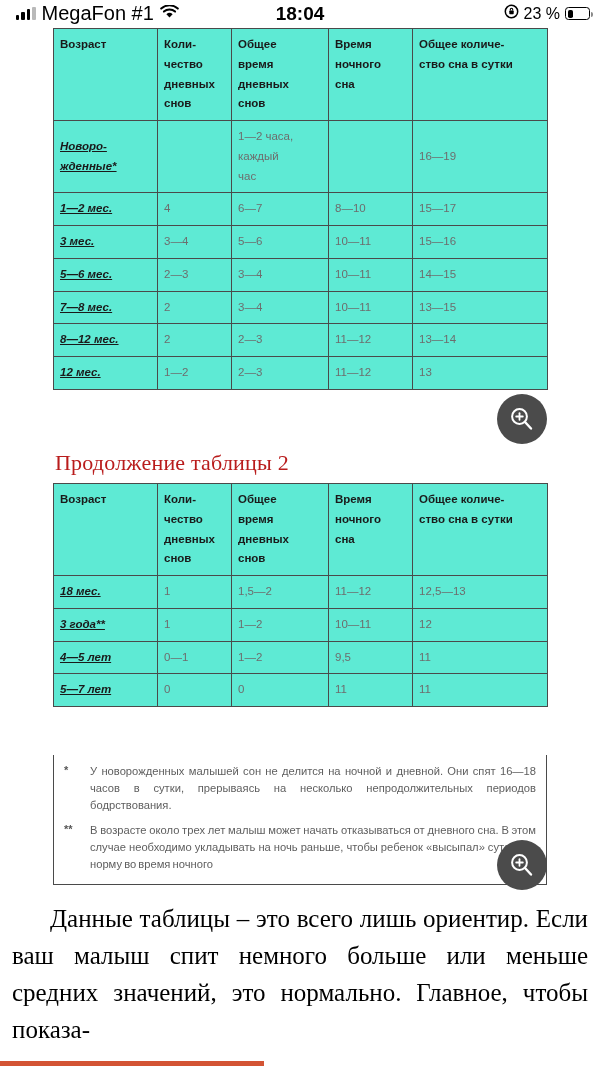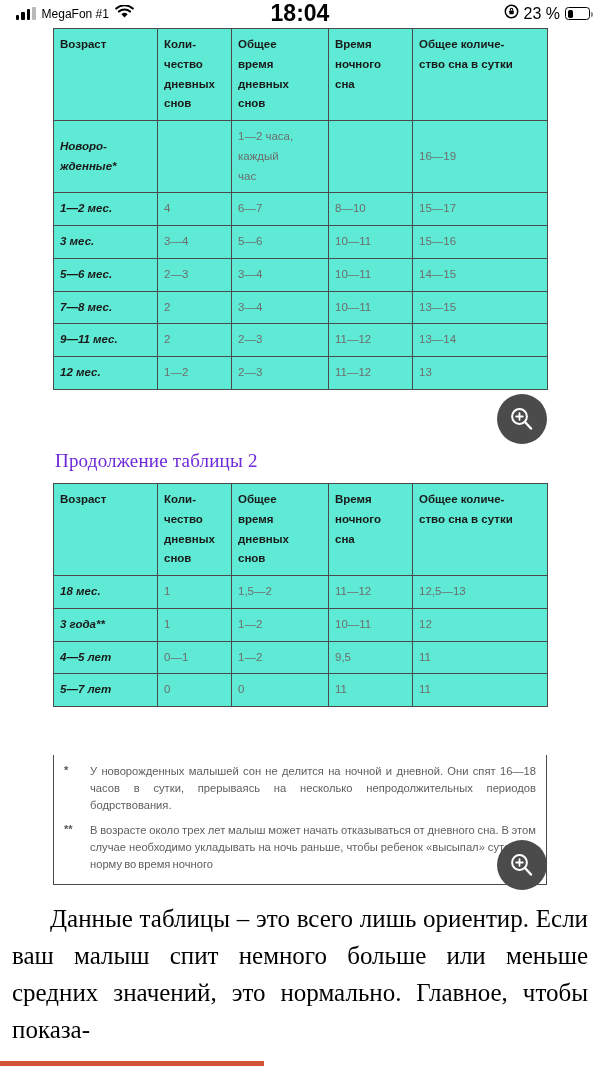--- a/index.html
+++ b/index.html
@@ -30,33 +30,33 @@
     position: absolute;
     left: 16px;
     display: flex;
     align-items: center;
     gap: 6px;
   }
   .sb-center {
     position: absolute;
     left: 0; right: 0;
     text-align: center;
-    font-size: 23px;
+    font-size: 19px;
     font-weight: bold;
     letter-spacing: 0px;
   }
   .sb-right {
     position: absolute;
     right: 10px;
     display: flex;
     align-items: center;
     gap: 5px;
   }
   .carrier {
-    font-size: 12px;
+    font-size: 20px;
     font-weight: 500;
   }
   .bars {
     display: flex;
     align-items: flex-end;
     gap: 2px;
     height: 12px;
   }
   .bars i {
     display: block;
@@ -115,20 +115,21 @@
     font-weight: bold;
     color: #1a1a1a;
     font-size: 11.5px;
     line-height: 1.72;
   }
   .tbl td.age {
     font-style: italic;
     font-weight: bold;
     color: #1a1a1a;
     vertical-align: middle;
+    text-decoration: underline;
   }
   .tbl td.val {
     color: #6d6d6d;
     vertical-align: middle;
   }
   .tbl td.val-top { vertical-align: top; }
 
   .c1 { width: 104px; }
   .c2 { width: 74px; }
   .c3 { width: 97px; }
@@ -137,22 +138,22 @@
 
   #table1 { left: 53px; top: 28px; width: 494px; }
   #table2 { left: 53px; top: 483px; width: 494px; }
 
   
   .caption {
     position: absolute;
     left: 55px;
     top: 450px;
     font-family: "Liberation Serif", serif;
-    font-size: 19px;
-    color: #6d28d9;
+    font-size: 22px;
+    color: #b91c1c;
     letter-spacing: 0.2px;
   }
 
   
   .footnotes {
     position: absolute;
     left: 53px;
     top: 755px;
     width: 494px;
     height: 130px;
@@ -304,21 +305,21 @@
       <td class="val">14—15</td>
     </tr>
     <tr>
       <td class="age">7—8 мес.</td>
       <td class="val">2</td>
       <td class="val">3—4</td>
       <td class="val">10—11</td>
       <td class="val">13—15</td>
     </tr>
     <tr>
-      <td class="age">9—11 мес.</td>
+      <td class="age">8—12 мес.</td>
       <td class="val">2</td>
       <td class="val">2—3</td>
       <td class="val">11—12</td>
       <td class="val">13—14</td>
     </tr>
     <tr>
       <td class="age">12 мес.</td>
       <td class="val">1—2</td>
       <td class="val">2—3</td>
       <td class="val">11—12</td>

